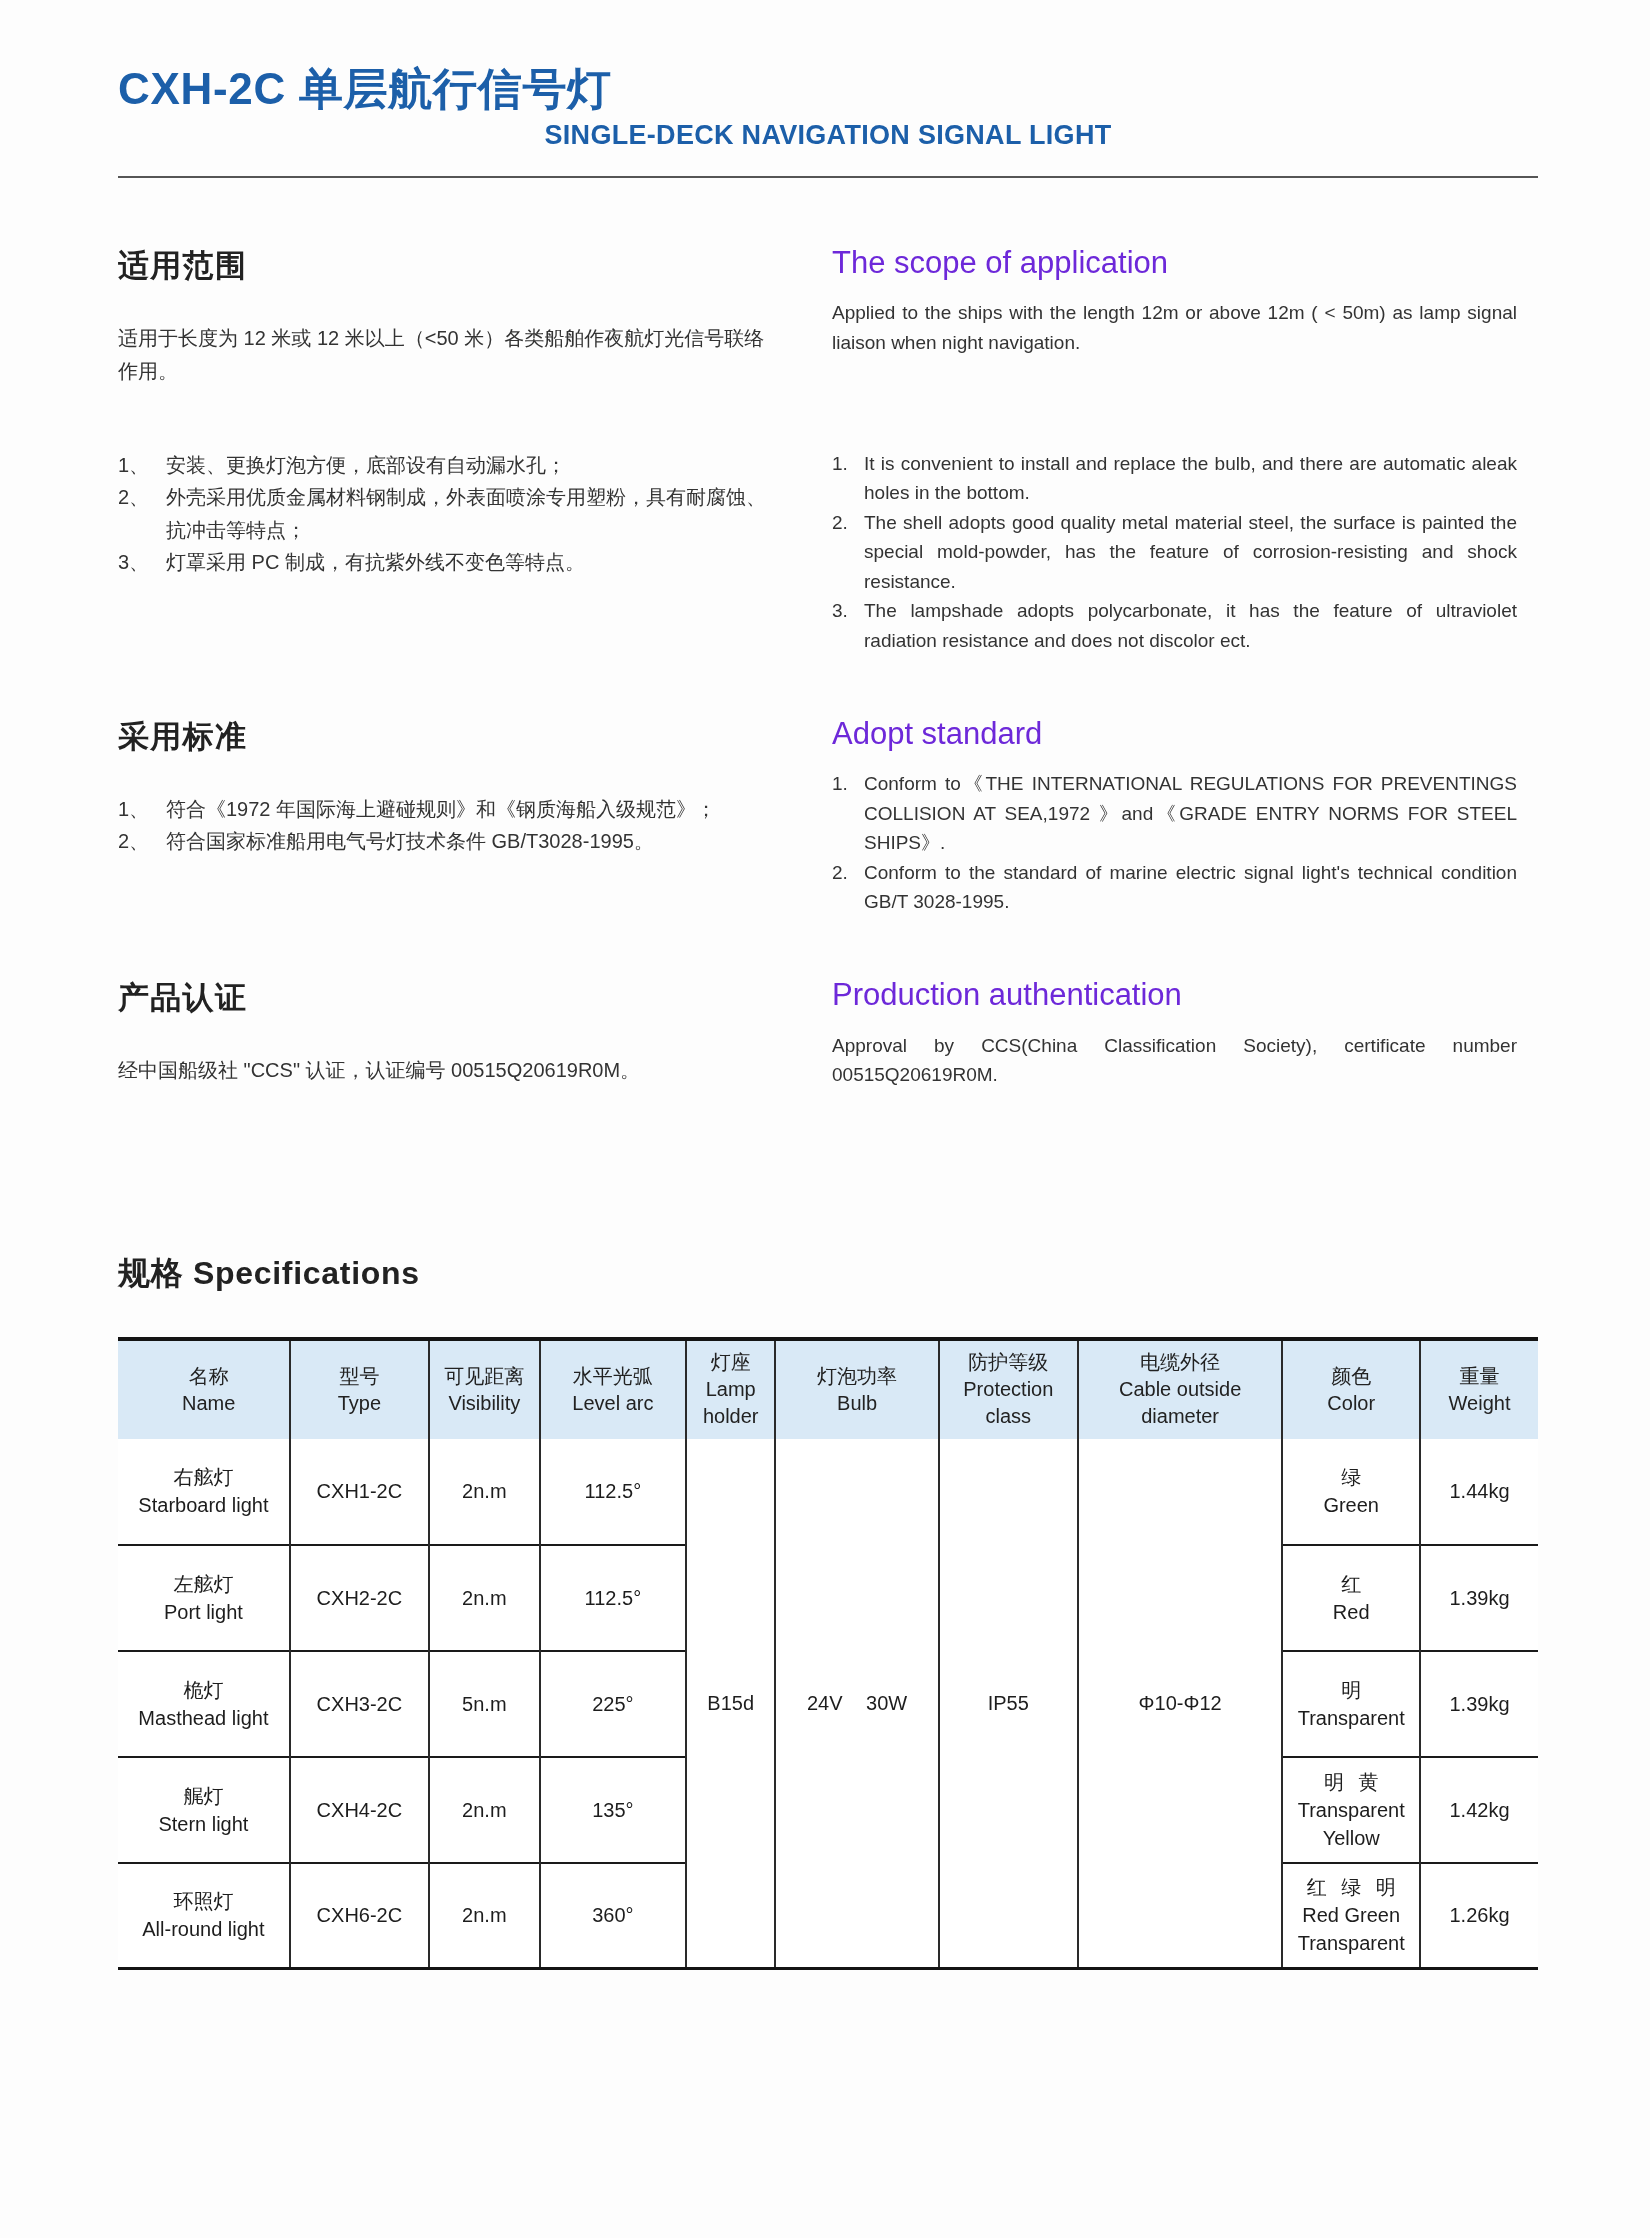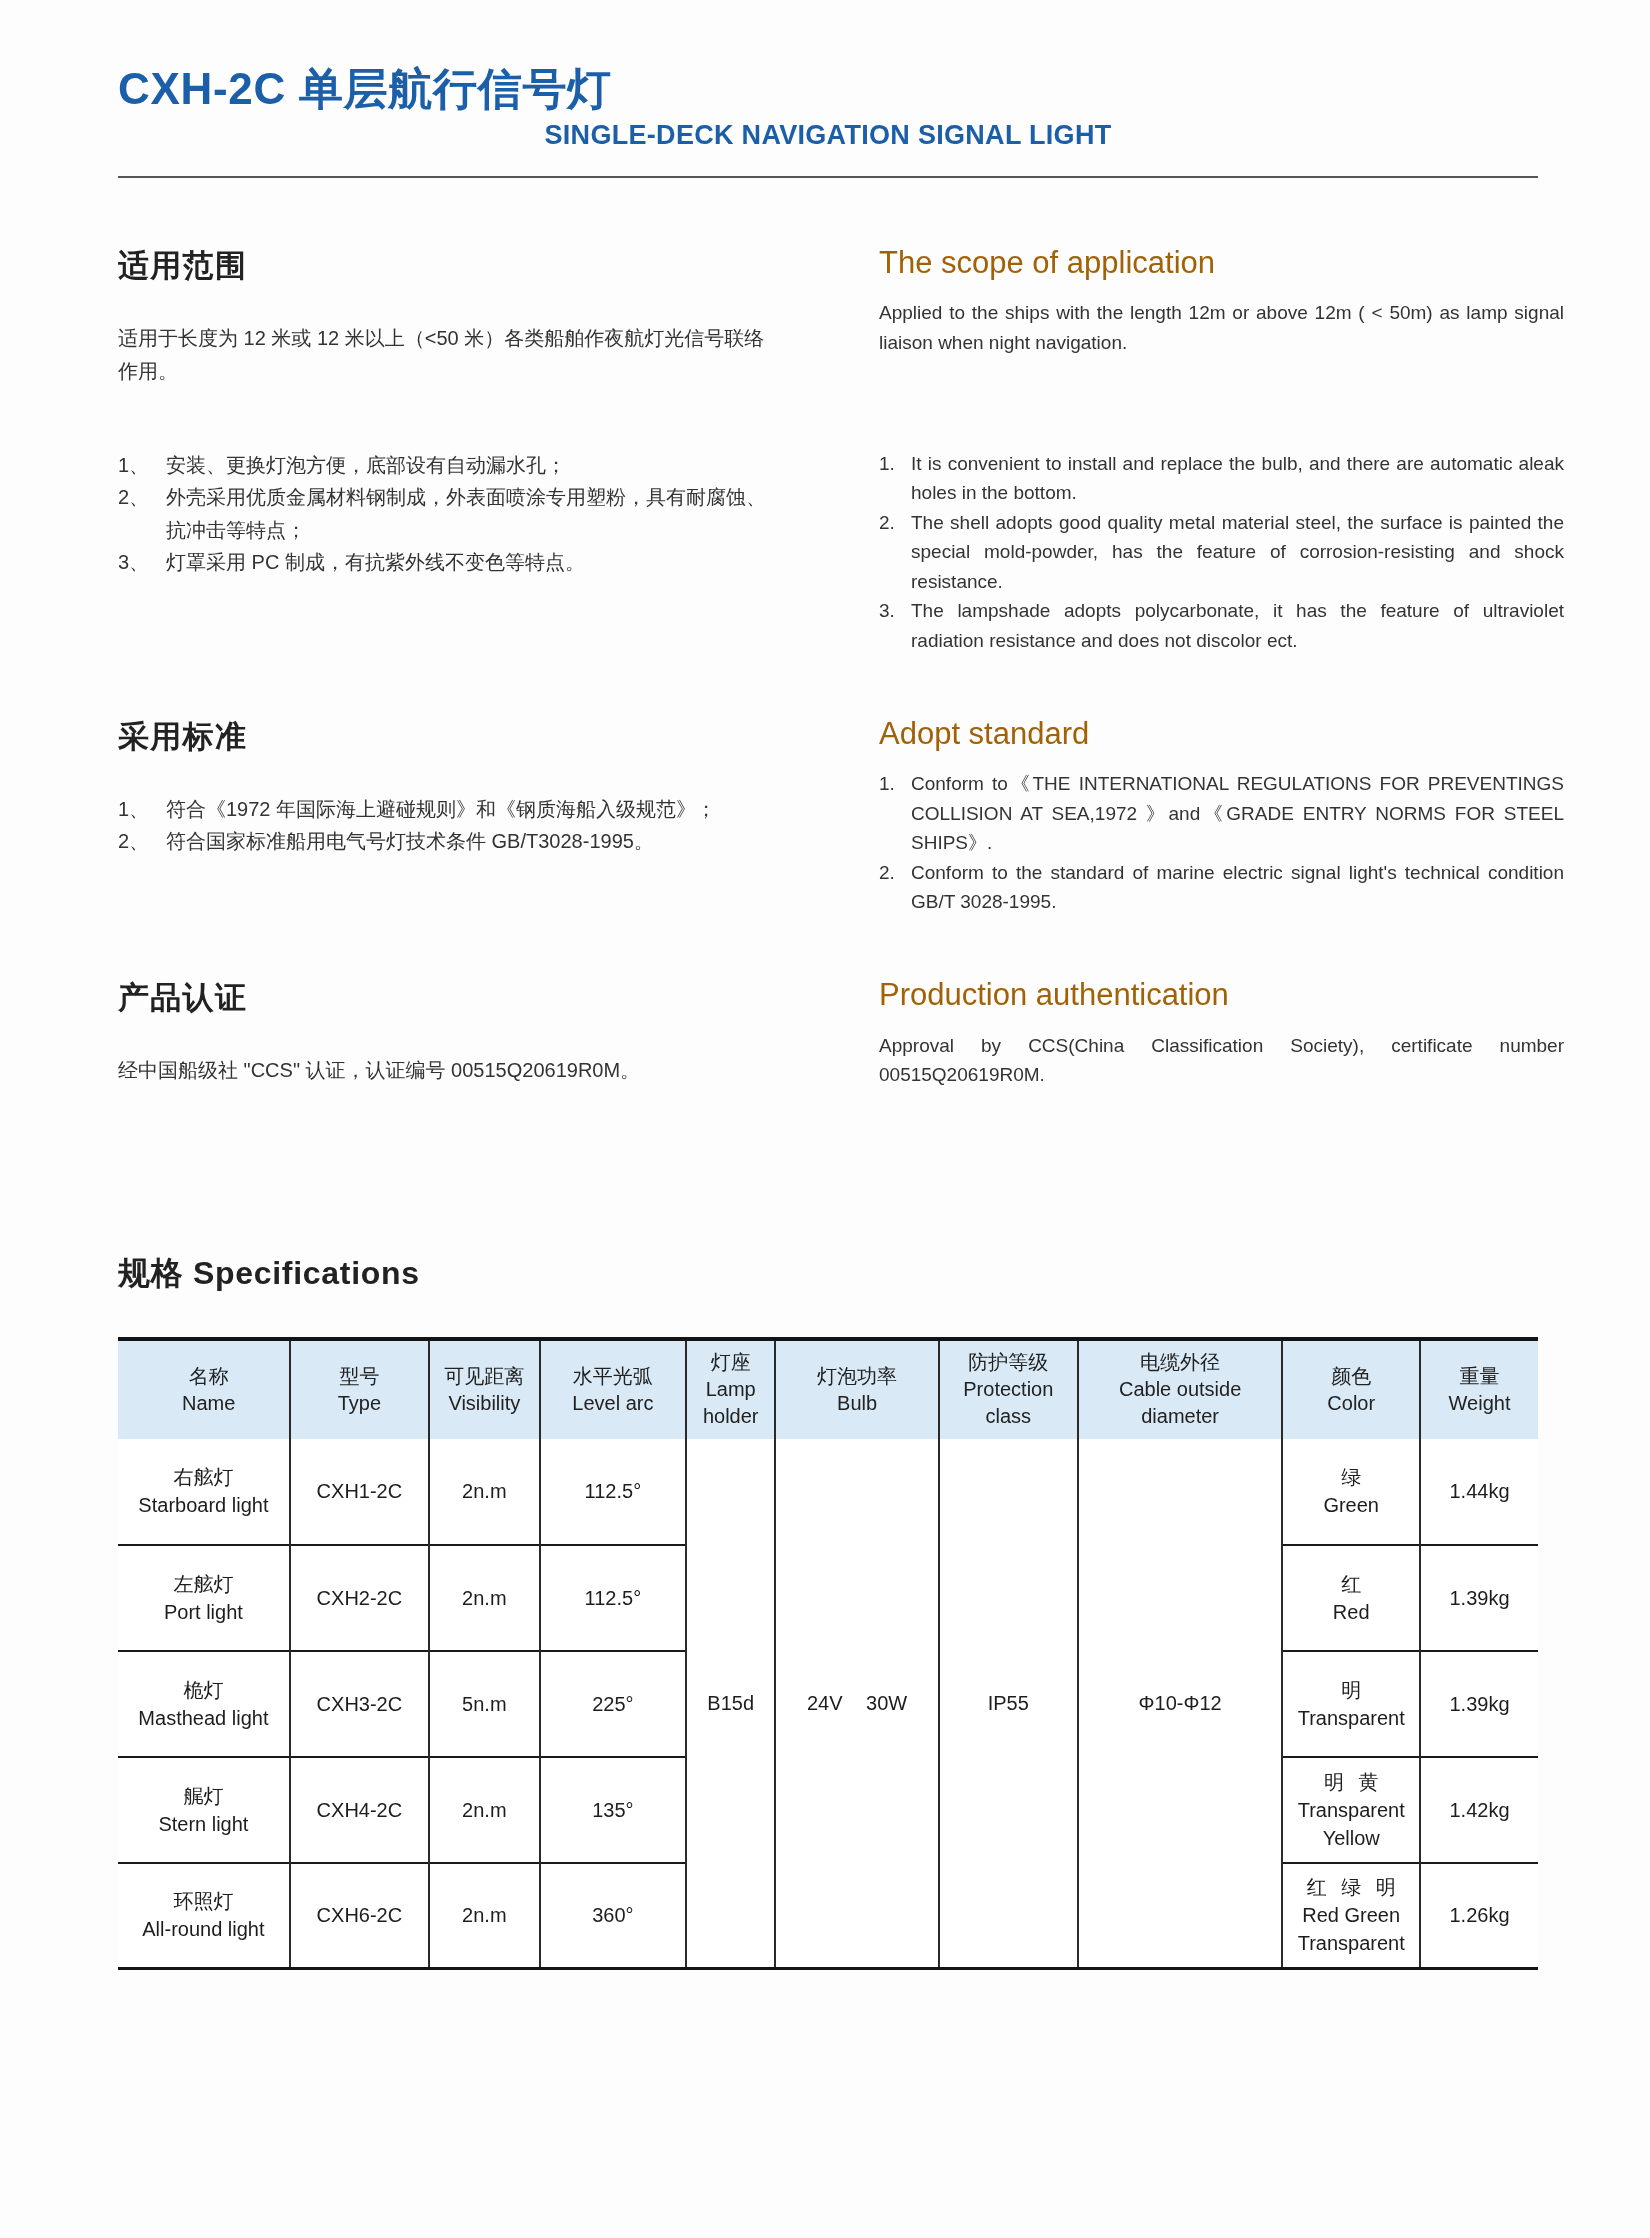--- a/index.html
+++ b/index.html
@@ -7,24 +7,24 @@
   body { font-family:"Liberation Sans","DejaVu Sans",sans-serif; color:#2a2a2a; }
   .page{
     width:1650px; height:2239px; margin:0 auto; background:#fdfdfd;
     padding:64px 112px 0 118px; overflow:hidden; position:relative;
   }
   
   .title-cn{ font-size:44px; font-weight:bold; color:#1c5fa9; letter-spacing:0.7px; line-height:1.15;}
   .title-en{ font-size:27px; font-weight:bold; color:#1c5fa9; margin-top:5.3px; letter-spacing:0.3px;text-align:center;}
   .title-rule{ border:none; border-top:2.7px solid #565656; margin-top:25px; width:1420px;}
   
-  .sections{ display:grid; grid-template-columns:648px 685px; column-gap:113px; margin-top:67px;}
+  .sections{ display:grid; grid-template-columns:648px 685px; column-gap:66px; margin-top:67px;}
   .section{ margin-bottom:61px; }
   .h-cn{ font-size:31px; font-weight:600; color:#222; margin-bottom:35px; letter-spacing:1.3px;}
-  .h-en{ font-size:31px; font-weight:500; color:#a16207; margin-bottom:17.3px;}
+  .h-en{ font-size:31px; font-weight:500; color:#6d28d9; margin-bottom:17.3px;}
   .body-cn{ font-size:20px; line-height:1.65; color:#333;}
   .body-en{ font-size:19px; line-height:1.55; color:#333; text-align:justify;}
   .list{ list-style:none; }
   .list li{ display:flex; font-size:20px; line-height:1.62; color:#333; }
   .list.cn li .num{ flex:0 0 48px; }
   .list.en li{ font-size:19px; line-height:1.55; }
   .list.en li .num{ flex:0 0 32px; }
   .list.en li .txt{ text-align:justify; }
   
   .spec-heading{ font-size:32px; font-weight:600; color:#222; margin-top:101px; letter-spacing:0.7px;}

